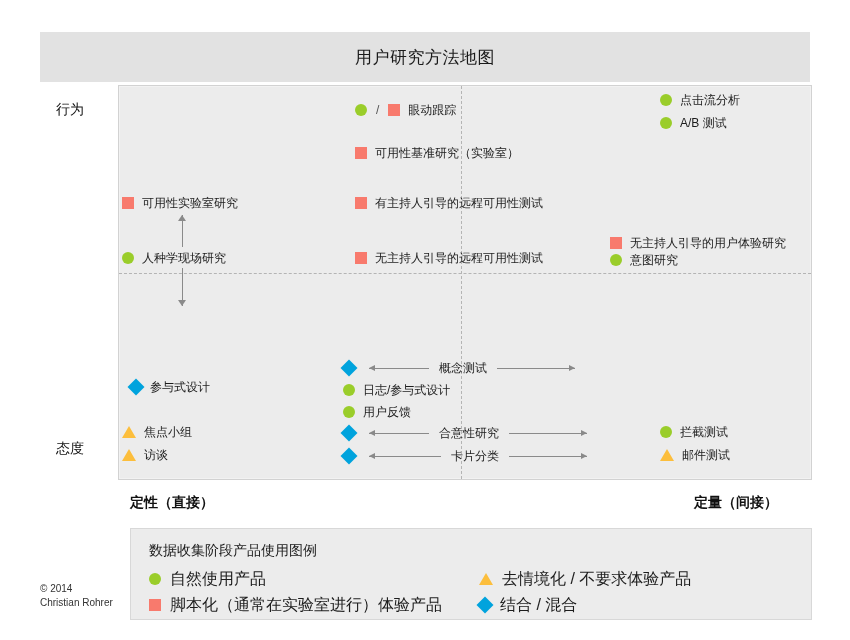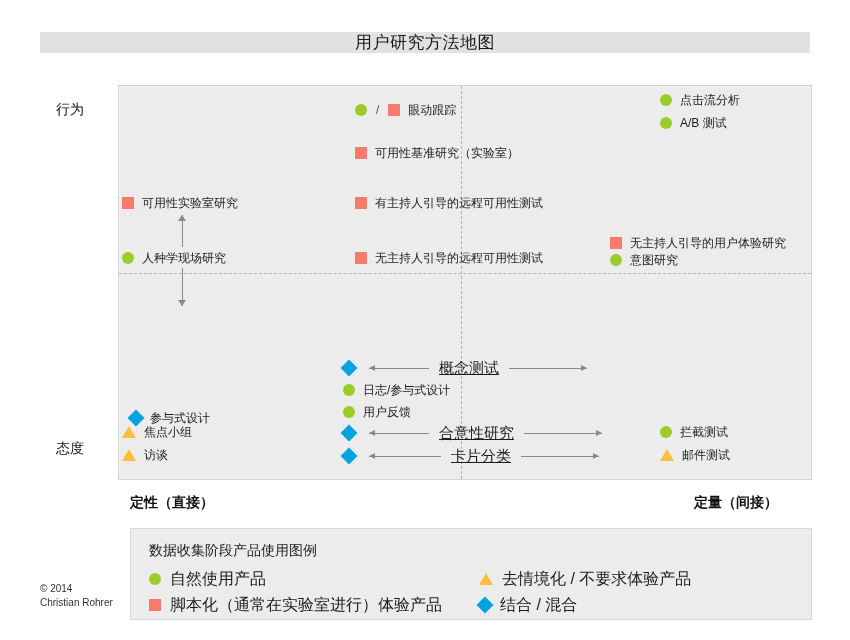--- a/index.html
+++ b/index.html
@@ -5,21 +5,21 @@
   html,body{margin:0;padding:0;}
   body{
     width:850px;height:640px;background:#ffffff;
     font-family:"Liberation Sans","DejaVu Sans",sans-serif;
     color:#222;overflow:hidden;position:relative;
   }
   .stage{position:absolute;left:0;top:0;width:850px;height:640px;}
 
   
   .title-bar{
-    position:absolute;left:40px;top:32px;width:770px;height:21px;
+    position:absolute;left:40px;top:32px;width:770px;height:50px;
     background:#e2e2e2;display:flex;align-items:center;justify-content:center;
   }
   .title-bar .t{font-size:17px;color:#1a1a1a;letter-spacing:.5px;}
 
   
   .plot{
     position:absolute;left:118px;top:85px;width:692px;height:393px;
     background:#ececec;border:1px solid #d2d2d2;
     box-shadow:inset 0 0 0 1px #f2f2f2;
   }
@@ -66,21 +66,21 @@
   .arrow-row{position:absolute;display:flex;align-items:center;height:14px;}
   .ar-seg{position:relative;height:1px;background:#8a8a8a;}
   .ar-left{
     position:absolute;left:0;top:-3px;width:0;height:0;
     border-top:3.5px solid transparent;border-bottom:3.5px solid transparent;border-right:6px solid #8a8a8a;
   }
   .ar-right{
     position:absolute;right:0;top:-3px;width:0;height:0;
     border-top:3.5px solid transparent;border-bottom:3.5px solid transparent;border-left:6px solid #8a8a8a;
   }
-  .ar-label{font-size:15px;color:#1c1c1c;white-space:nowrap;text-align:center;text-decoration:underline;}
+  .ar-label{font-size:12px;color:#1c1c1c;white-space:nowrap;text-align:center;}
 
   
   .legend{
     position:absolute;left:130px;top:528px;width:680px;height:90px;
     background:#ececec;border:1px solid #d8d8d8;
   }
   .legend .ltitle{position:absolute;left:18px;top:13px;font-size:14px;color:#1a1a1a;}
   .legend .litem{position:absolute;display:flex;align-items:center;gap:9px;white-space:nowrap;}
   .legend .litem .ltxt{font-size:16px;color:#1c1c1c;line-height:1;}
 
@@ -178,21 +178,21 @@
       <span class="lbl">意图研究</span>
     </div>
     <div class="pt" style="left: 343px; top: 384px;">
       <span class="mk mk-circle"></span>
       <span class="lbl">日志/参与式设计</span>
     </div>
     <div class="pt" style="left: 343px; top: 406px;">
       <span class="mk mk-circle"></span>
       <span class="lbl">用户反馈</span>
     </div>
-    <div class="pt" style="left: 122px; top: 412px; padding-left: 8px;">
+    <div class="pt" style="left: 122px; top: 381px; padding-left: 8px;">
       <span class="mk mk-diamond"></span>
       <span class="lbl">参与式设计</span>
     </div>
     <div class="pt" style="left: 122px; top: 426px;">
       <span class="mk mk-triangle"></span>
       <span class="lbl">焦点小组</span>
     </div>
     <div class="pt" style="left: 122px; top: 449px;">
       <span class="mk mk-triangle"></span>
       <span class="lbl">访谈</span>

